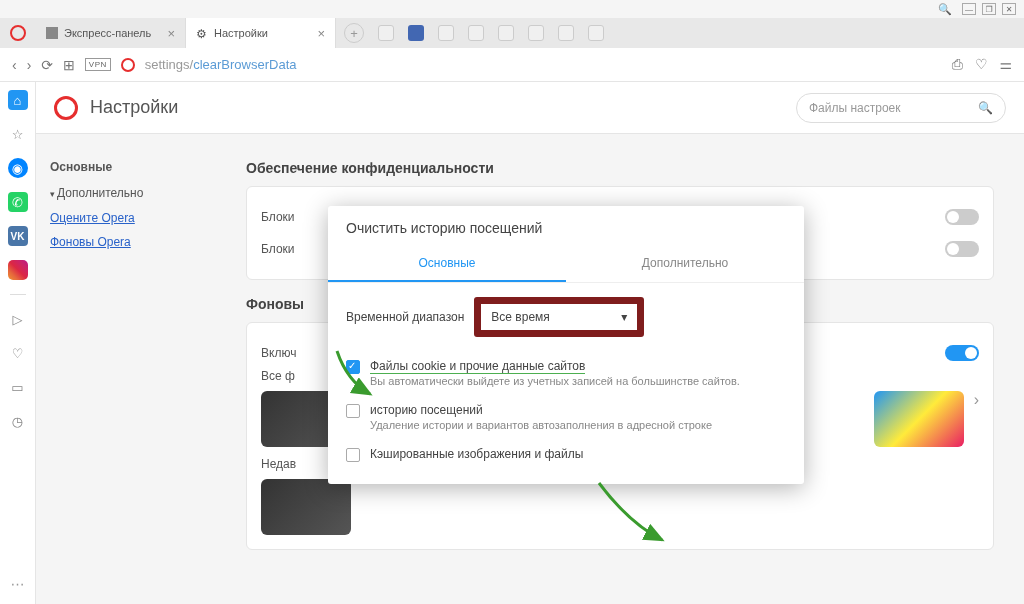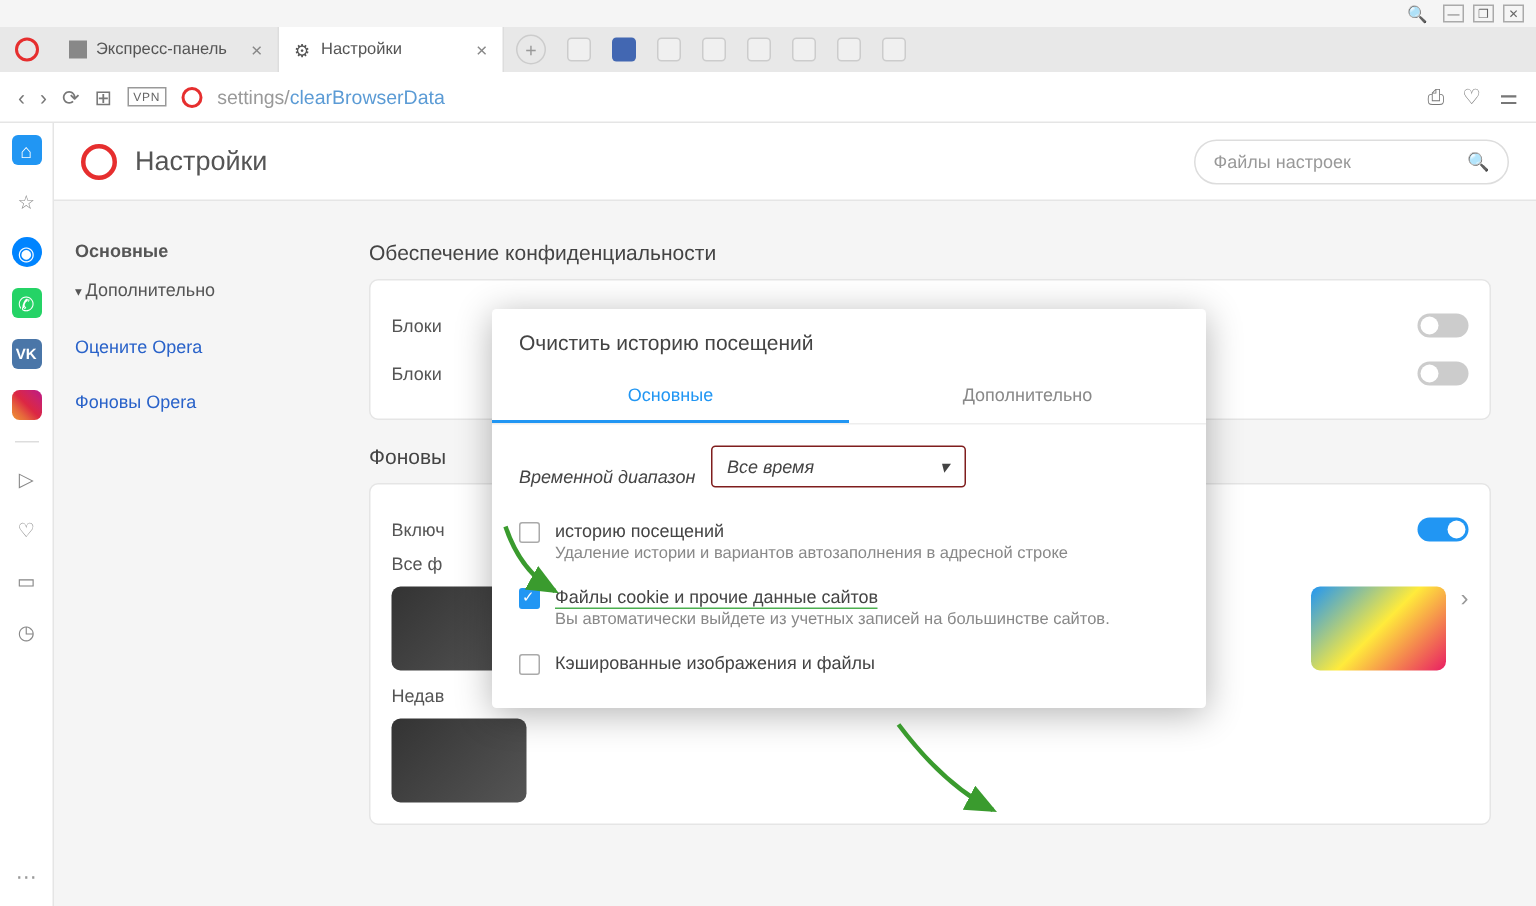--- a/index.html
+++ b/index.html
@@ -47,43 +47,43 @@
 .page-header { height: 52px; background: #fff; border-bottom: 1px solid #e5e5e5; display: flex; align-items: center; padding: 0 18px; }
 .page-header .o { width: 24px; height: 24px; border: 3px solid #e62e2e; border-radius: 50%; margin-right: 12px; }
 .page-header .title { font-size: 18px; color: #555; }
 .search-settings { margin-left: auto; width: 210px; height: 30px; border: 1px solid #ddd; border-radius: 15px; display: flex; align-items: center; padding: 0 12px; font-size: 12px; color: #999; }
 .search-settings .mag { margin-left: auto; color: #999; }
 
 .page-body { display: flex; height: calc(100% - 52px); }
 .settings-nav { width: 200px; padding: 20px 14px; font-size: 12px; color: #555; }
 .settings-nav .item { padding: 6px 0; }
 .settings-nav .item.bold { font-weight: bold; }
-.settings-nav .link { color: #2962c9; display: block; padding: 5px 0; margin-top: 13px; }
+.settings-nav .link { color: #2962c9; text-decoration: underline; display: block; padding: 5px 0; margin-top: 0; }
 .settings-nav .exp::before { content: "▾ "; font-size: 9px; }
 
 .settings-main { flex: 1; padding: 16px 30px 16px 10px; overflow: hidden; }
-.section-title { font-size: 14px; font-weight: normal; color: #444; margin: 10px 0; }
+.section-title { font-size: 14px; font-weight: bold; color: #444; margin: 10px 0; }
 .card { background: #fff; border: 1px solid #e5e5e5; border-radius: 6px; padding: 14px; margin-bottom: 16px; font-size: 12px; color: #555; }
 .card .row { display: flex; align-items: center; justify-content: space-between; padding: 8px 0; }
 .toggle { width: 34px; height: 16px; background: #ccc; border-radius: 8px; position: relative; }
 .toggle::after { content: ""; width: 12px; height: 12px; background: #fff; border-radius: 50%; position: absolute; top: 2px; left: 2px; }
 .toggle.on { background: #2196f3; }
 .toggle.on::after { left: 20px; }
 .thumbs { display: flex; gap: 10px; margin-top: 8px; }
 .thumb { width: 90px; height: 56px; border-radius: 6px; background: linear-gradient(135deg,#333,#555); }
 .thumb.c { background: linear-gradient(135deg,#2196f3,#ffeb3b,#e91e63); }
 .chev { color: #999; font-size: 16px; }
 .modal { position: absolute; left: 292px; top: 124px; width: 476px; background: #fff; box-shadow: 0 4px 24px rgba(0,0,0,0.3); border-radius: 3px; font-size: 12px; color: #444; }
 .modal .m-title { padding: 14px 18px 10px; font-size: 14px; }
 .modal .m-tabs { display: flex; border-bottom: 1px solid #eee; }
 .modal .m-tab { flex: 1; text-align: center; padding: 10px 0; color: #888; }
 .modal .m-tab.active { color: #2196f3; border-bottom: 2px solid #2196f3; }
 .modal .m-body { padding: 14px 18px; }
-.modal .field-row { display: flex; align-items: flex-end; gap: 10px; margin-bottom: 14px; font-style: italic; }
-.modal .select { border: 1px solid #7f1d1d; border-radius: 3px; padding: 6px 10px; width: 170px; display: flex; justify-content: space-between; align-items: center; }
+.modal .field-row { display: flex; align-items: center; gap: 10px; margin-bottom: 14px; }
+.modal .select { border: 7px solid #7f1d1d; border-radius: 3px; padding: 6px 10px; width: 170px; display: flex; justify-content: space-between; align-items: center; }
 .modal .check-row { display: flex; gap: 10px; padding: 8px 0; }
 .modal .checkbox { width: 14px; height: 14px; border: 1px solid #aaa; border-radius: 2px; flex-shrink: 0; margin-top: 1px; }
 .modal .checkbox.checked { background: #2196f3; border-color: #2196f3; position: relative; }
 .modal .checkbox.checked::after { content: "✓"; color: #fff; font-size: 10px; position: absolute; top: -1px; left: 1px; }
 .modal .check-label { font-size: 12px; }
 .modal .check-label .underline { border-bottom: 1px solid #4caf50; }
 .modal .check-desc { font-size: 11px; color: #888; margin-top: 2px; }
 .modal .m-actions { display: flex; justify-content: flex-end; gap: 8px; padding: 10px 18px 16px; }
 .modal .btn { padding: 7px 14px; border-radius: 3px; font-size: 12px; }
 .modal .btn.cancel { border: 1px solid #ccc; background: #fff; color: #555; }
@@ -222,31 +222,31 @@
       </div>
       <div class="m-body">
         <div class="field-row">
           <span>Временной диапазон</span>
           <div class="select">
             <span>Все время</span>
             <span>▾</span>
           </div>
         </div>
         <div class="check-row">
+          <div class="checkbox checked"></div>
+          <div>
+            <div class="check-label"><span class="underline">Файлы cookie и прочие данные сайтов</span></div>
+            <div class="check-desc">Вы автоматически выйдете из учетных записей на большинстве сайтов.</div>
+          </div>
+        </div>
+        <div class="check-row">
           <div class="checkbox"></div>
           <div>
             <div class="check-label">историю посещений</div>
             <div class="check-desc">Удаление истории и вариантов автозаполнения в адресной строке</div>
-          </div>
-        </div>
-        <div class="check-row">
-          <div class="checkbox checked"></div>
-          <div>
-            <div class="check-label"><span class="underline">Файлы cookie и прочие данные сайтов</span></div>
-            <div class="check-desc">Вы автоматически выйдете из учетных записей на большинстве сайтов.</div>
           </div>
         </div>
         <div class="check-row">
           <div class="checkbox"></div>
           <div>
             <div class="check-label">Кэшированные изображения и файлы</div>
           </div>
         </div>
       </div>
     </div>

